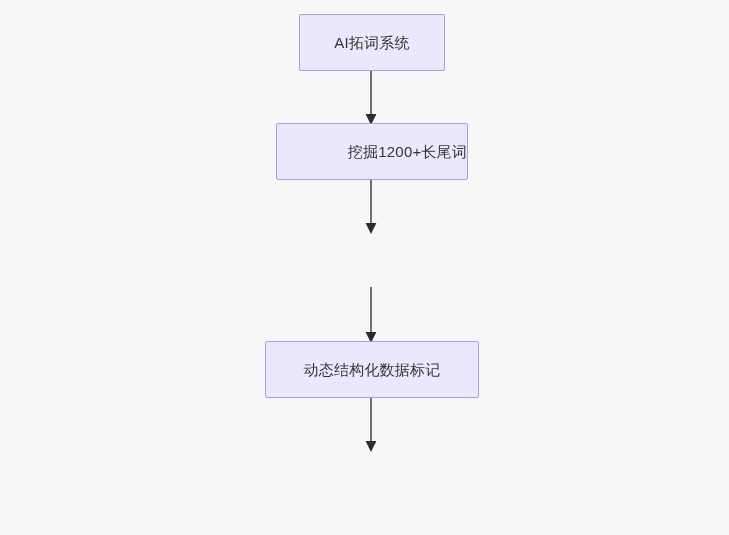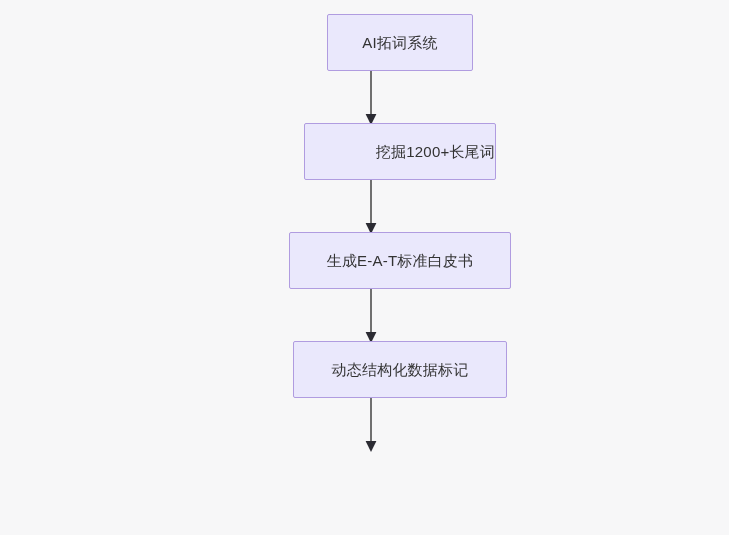--- a/index.html
+++ b/index.html
@@ -23,21 +23,20 @@
   .node {
     position: absolute;
     box-sizing: border-box;
     background: #eae8fc;
     border: 1.5px solid #b09ce0;
     border-radius: 2px;
     display: flex;
     align-items: center;
     justify-content: center;
     z-index: 2;
-    margin-left: 28px;
   }
   .node-label {
     font-size: 15px;
     line-height: 1.2;
     color: #333333;
     letter-spacing: 0.2px;
     white-space: nowrap;
     text-align: center;
     font-family: "Liberation Sans", "DejaVu Sans", sans-serif;
   }
@@ -82,22 +81,19 @@
   </svg>
 
   <div class="node" style="left:299px; top:14px; width:146px; height:57px;">
     <span class="node-label">AI拓词系统</span>
   </div>
 
   <div class="node" style="left:276px; top:123px; width:192px; height:57px;justify-content:flex-end;">
     <span class="node-label">挖掘1200+长尾词</span>
   </div>
 
-  <div class="node" style="left:261px; top:232px; width:222px; height:57px;">
-    <span class="node-label">生成E-A-T标准白皮书</span>
-  </div>
 
   <div class="node" style="left:265px; top:341px; width:214px; height:57px;">
     <span class="node-label">动态结构化数据标记</span>
   </div>
 
 
 </div>
 
 </body></html>

